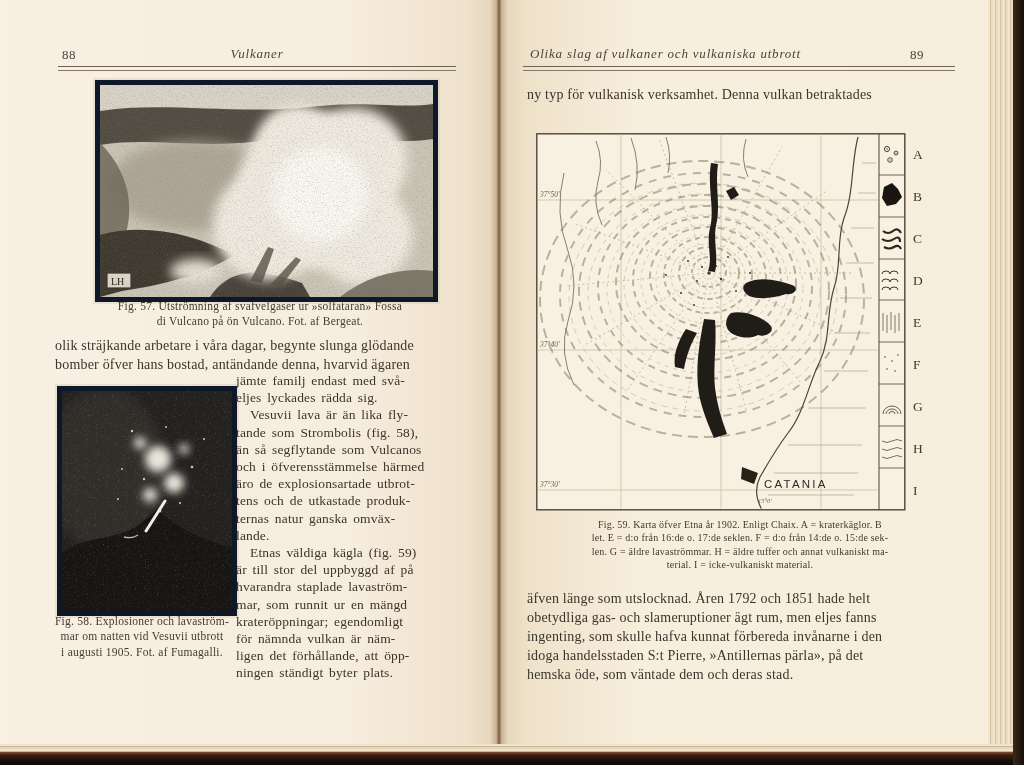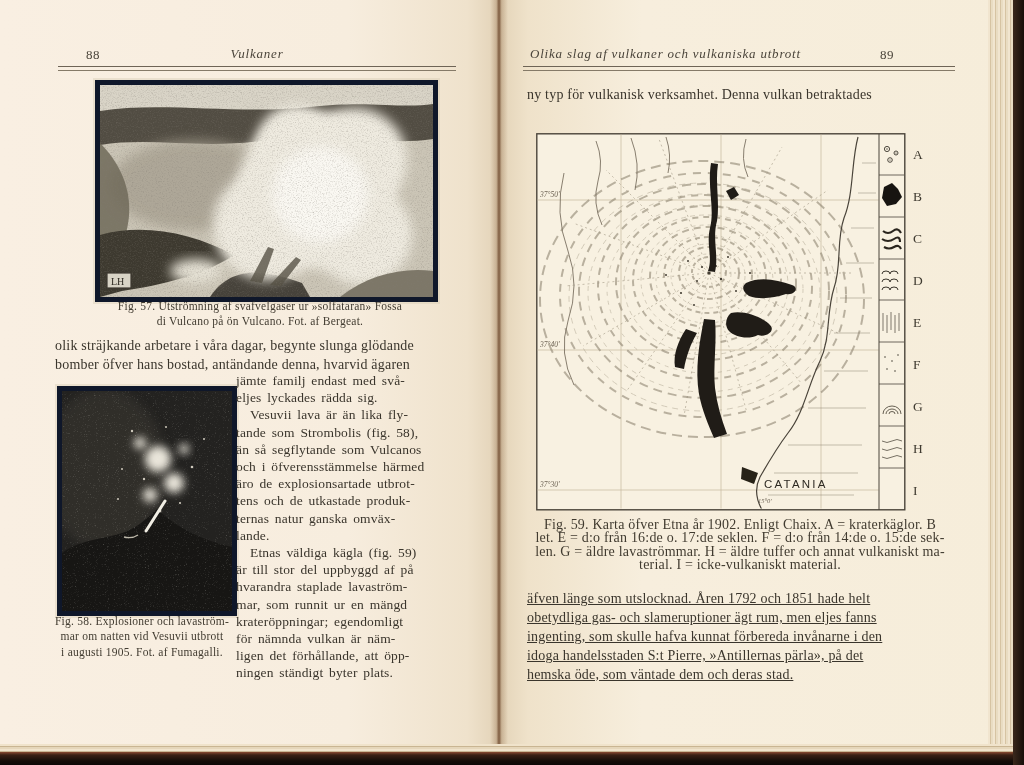--- a/index.html
+++ b/index.html
@@ -22,38 +22,38 @@
     background:linear-gradient(to bottom,#8a4a30 0,#3a2014 3px,#150d08 9px,#0d0806 13px);}
   
   .runhead{font-style:italic;font-size:13px;letter-spacing:.8px;color:#4a443a;}
   .pageno{font-size:13px;color:#4a443a;letter-spacing:.5px;}
   .dblrule{height:3px;border-top:1.4px solid #6e6456;border-bottom:1px solid #857a68;}
   .body14 div{font-size:14px;line-height:19px;letter-spacing:.2px;white-space:nowrap;}
   .col13 div{font-size:13.5px;line-height:17.2px;letter-spacing:.15px;word-spacing:2.2px;white-space:nowrap;}
   .col13 .ind{padding-left:14px;}
   .ind1{text-indent:14px;}
   .cap{font-size:11.5px;line-height:15.3px;text-align:center;color:#413b30;letter-spacing:.25px;}
-  .cap59{font-size:14px;line-height:13.4px;text-align:center;color:#413b30;letter-spacing:.2px;}
+  .cap59{font-size:10px;line-height:13.4px;text-align:center;color:#413b30;letter-spacing:.2px;}
   .photo{border:5px solid #0f172a;box-shadow:0 0 0 2px rgba(210,198,172,.35);}
   .mapbox svg{display:block;}
 </style>
 </head>
 <body>
 
 <div id="stage">
 
   <div class="abs page-left"></div>
   <div class="abs page-right"></div>
   <div class="abs gutter"></div>
   <div class="abs fore-edge-right"></div>
   <div class="abs stack-bottom"></div>
   <div class="abs edge-bottom"></div>
   <div class="abs edge-right"></div>
 
-  <div class="abs pageno" style="left:62px;top:47px;margin-left:24px;">88</div>
+  <div class="abs pageno" style="left:62px;top:47px;">88</div>
   <div class="abs runhead" style="left:58px;top:46px;width:398px;text-align:center;">Vulkaner</div>
   <div class="abs dblrule" style="left:58px;top:66px;width:398px;"></div>
 
   <div class="abs photo" style="left:95px;top:80px;width:333px;height:212px;">
     <svg width="333" height="212" viewBox="0 0 333 212">
       <defs>
         <filter id="g57">
             <feTurbulence type="fractalNoise" baseFrequency="0.8" numOctaves="3" seed="4"></feTurbulence>
           <feColorMatrix type="matrix" values="0 0 0 0 0.22  0 0 0 0 0.2  0 0 0 0 0.17  0.8 0.8 0.8 0 -1.15"></feColorMatrix>
           </filter>
@@ -154,21 +154,21 @@
     <div>ningen ständigt byter plats.</div>
   </div>
 
   <div class="abs cap" style="left:40px;top:614px;width:204px;">
     <div>Fig. 58.  Explosioner och lavaström-</div>
     <div>mar om natten vid Vesuvii utbrott</div>
     <div>i augusti 1905.  Fot. af Fumagalli.</div>
   </div>
 
   <div class="abs runhead" style="left:530px;top:46px;width:400px;">Olika slag af vulkaner och vulkaniska utbrott</div>
-  <div class="abs pageno" style="left:880px;top:47px;width:74px;text-align:left;">89</div>
+  <div class="abs pageno" style="left:880px;top:47px;width:74px;text-align:center;">89</div>
   <div class="abs dblrule" style="left:523px;top:66px;width:432px;"></div>
 
   <div class="abs body14" style="left:527px;top:85px;width:428px;">
     <div>ny typ för vulkanisk verksamhet.  Denna vulkan betraktades</div>
   </div>
 
   <div class="abs mapbox" style="left:536px;top:133px;">
     <svg width="394" height="378" viewBox="0 0 394 378">
       <defs>
           <clipPath id="mapclip">
@@ -353,21 +353,21 @@
     </svg>
   </div>
 
   <div class="abs cap59" style="left:525px;top:518px;width:430px;">
     <div>Fig. 59.  Karta öfver Etna år 1902.  Enligt Chaix.  A = kraterkäglor.  B</div>
     <div>let.  E = d:o från 16:de o. 17:de seklen.  F = d:o från 14:de o. 15:de sek-</div>
     <div>len.  G = äldre lavaströmmar.  H = äldre tuffer och annat vulkaniskt ma-</div>
     <div>terial.  I = icke-vulkaniskt material.</div>
   </div>
 
-  <div class="abs body14" style="left:527px;top:589px;width:428px;text-decoration:underline;">
+  <div class="abs body14" style="left:527px;top:589px;width:428px;">
     <div>äfven länge som utslocknad.  Åren 1792 och 1851 hade helt</div>
     <div>obetydliga gas- och slameruptioner ägt rum, men eljes fanns</div>
     <div>ingenting, som skulle hafva kunnat förbereda invånarne i den</div>
     <div>idoga handelsstaden S:t Pierre, »Antillernas pärla», på det</div>
     <div>hemska öde, som väntade dem och deras stad.</div>
   </div>
 
 </div>
 
 </body></html>

